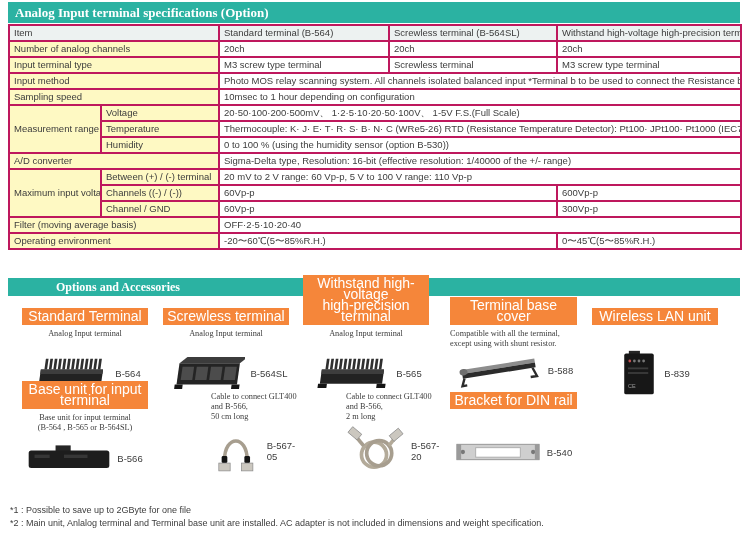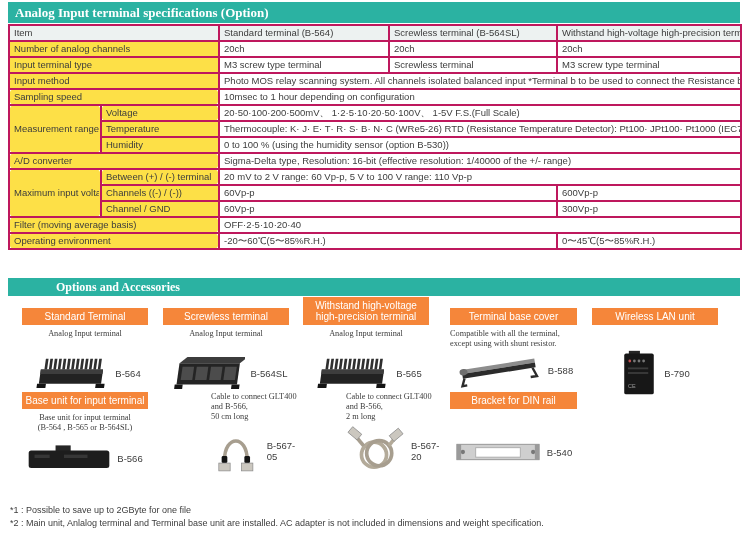--- a/index.html
+++ b/index.html
@@ -10,32 +10,32 @@
   .secbar{position:absolute;left:8px;width:732px;background:#2BB2A2;color:#fff;
           font-weight:bold;display:flex;align-items:center;padding-left:7px;box-sizing:border-box;font-family:Liberation Serif, serif;}
   .secbar1{top:2px;height:21px;font-size:13px;}
   .secbar2{top:278px;height:18px;font-size:12px;padding-left:48px;}
 
   
   table.spec{position:absolute;left:8px;top:24px;width:732px;border-collapse:collapse;
              table-layout:fixed;border-bottom:2px solid #6e7a78;}
   table.spec td{border:2px solid #be185d;font-size:9.5px;line-height:12px;
                 padding:1px 4px;vertical-align:middle;overflow:hidden;white-space:nowrap;}
-  td.lbl{background:#fde047;}
+  td.lbl{background:#fef9c3;}
   tr.hdr td{background:#edf2f1;}
-  tr.grp td{border-top:2px solid #0f172a;border-radius:6px;}
+  tr.grp td{border-top:2px solid #0f172a;}
   td.multi{white-space:pre-line;line-height:12.5px;}
   td.hv-hdr{font-size:7.3px;}
 
   
   .card{position:absolute;box-sizing:border-box;}
   .hdwrap{display:flex;align-items:flex-end;}
   .r1 .hdwrap{height:28px;}
   .r2 .hdwrap{height:21px;}
-  .chd{width:100%;background:#F5863A;color:#fff;font-size:10px;text-align:center;
+  .chd{width:100%;background:#F5863A;color:#fff;font-size:14px;text-align:center;
        padding:3px 2px;box-sizing:border-box;white-space:pre-line;line-height:11px;}
   .cdesc{font-size:8.3px;line-height:10px;text-align:center;white-space:pre-line;
          min-height:23px;padding-top:4px;box-sizing:border-box;font-family:Liberation Serif, serif;}
   .cdesc.left{text-align:left;}
   .cimg{display:flex;align-items:center;justify-content:center;gap:6px;height:50px;}
   .model{font-size:9.5px;color:#3c3c3c;}
   .duo{display:flex;}
   .half{width:50%;margin-left:48px;}
 
   .foot{position:absolute;left:10px;font-size:9px;line-height:11px;}
@@ -227,21 +227,21 @@
         <rect x="9" y="2" width="12" height="5" fill="#262626"></rect>
         <rect x="4" y="5" width="32" height="44" rx="2" fill="#171717"></rect>
         <circle cx="10" cy="13" r="1.5" fill="#c05050"></circle>
           <circle cx="15" cy="13" r="1.5" fill="#777"></circle>
         <circle cx="20" cy="13" r="1.5" fill="#777"></circle>
           <circle cx="25" cy="13" r="1.5" fill="#777"></circle>
         <rect x="8" y="20" width="22" height="2" fill="#3b3b3b"></rect>
         <rect x="8" y="25" width="22" height="2" fill="#3b3b3b"></rect>
         <text x="8" y="42" font-size="6" fill="#9a9a9a" font-family="Liberation Sans, sans-serif">CE</text>
       </svg>
-      <span class="model">B-790</span>
+      <span class="model">B-839</span>
     </div>
   </div>
 
   <div class="card r2" style="left:22px;top:388px;width:126px">
     <div class="hdwrap">
         <div class="chd">Base unit for input terminal</div>
       </div>
     <div class="cdesc">Base unit for input terminal
 (B-564 , B-565 or B-564SL)</div>
     <div class="cimg">

